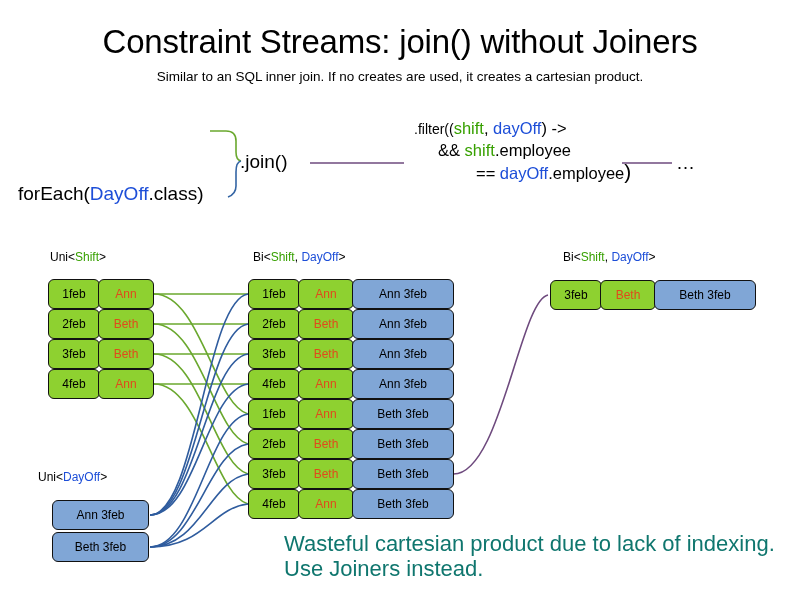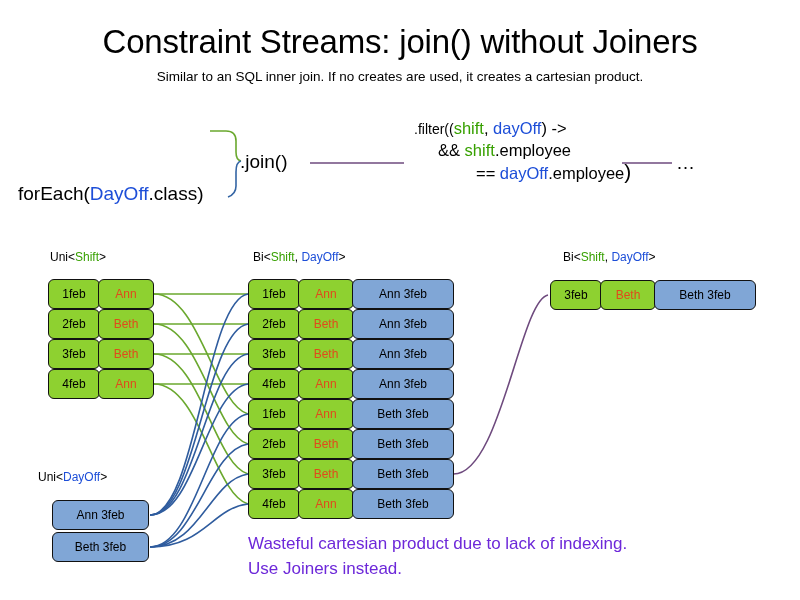--- a/index.html
+++ b/index.html
@@ -100,24 +100,25 @@
     position: relative;
   }
   .cell.green  { background: #8ed130; }
   .cell.blue   { background: #80a6d6; }
   .cell.name   { color: #e04a1c; }
   .cell.plain  { color: #000000; }
   .cell:last-child { margin-right: 0; }
   
   .warning {
     position: absolute;
-    font-size: 17px;
+    font-size: 22px;
     line-height: 25px;
-    color: #6d28d9;
-    white-space: nowrap;
+    color: #0f766e;
+    white-space: nowrap;
+    margin-left: 36px;
   }
   
   #links {
     position: absolute;
     left: 0;
     top: 0;
     width: 800px;
     height: 600px;
     pointer-events: none;
   }

